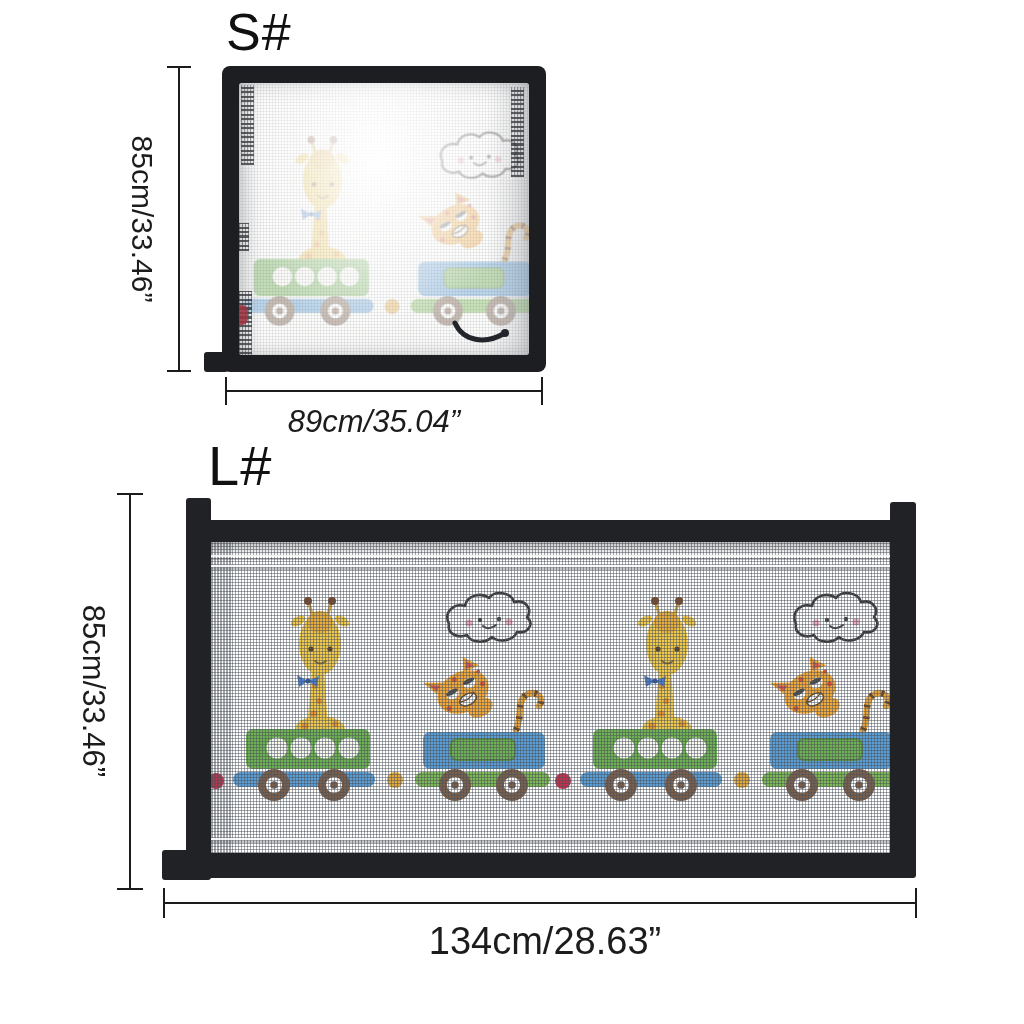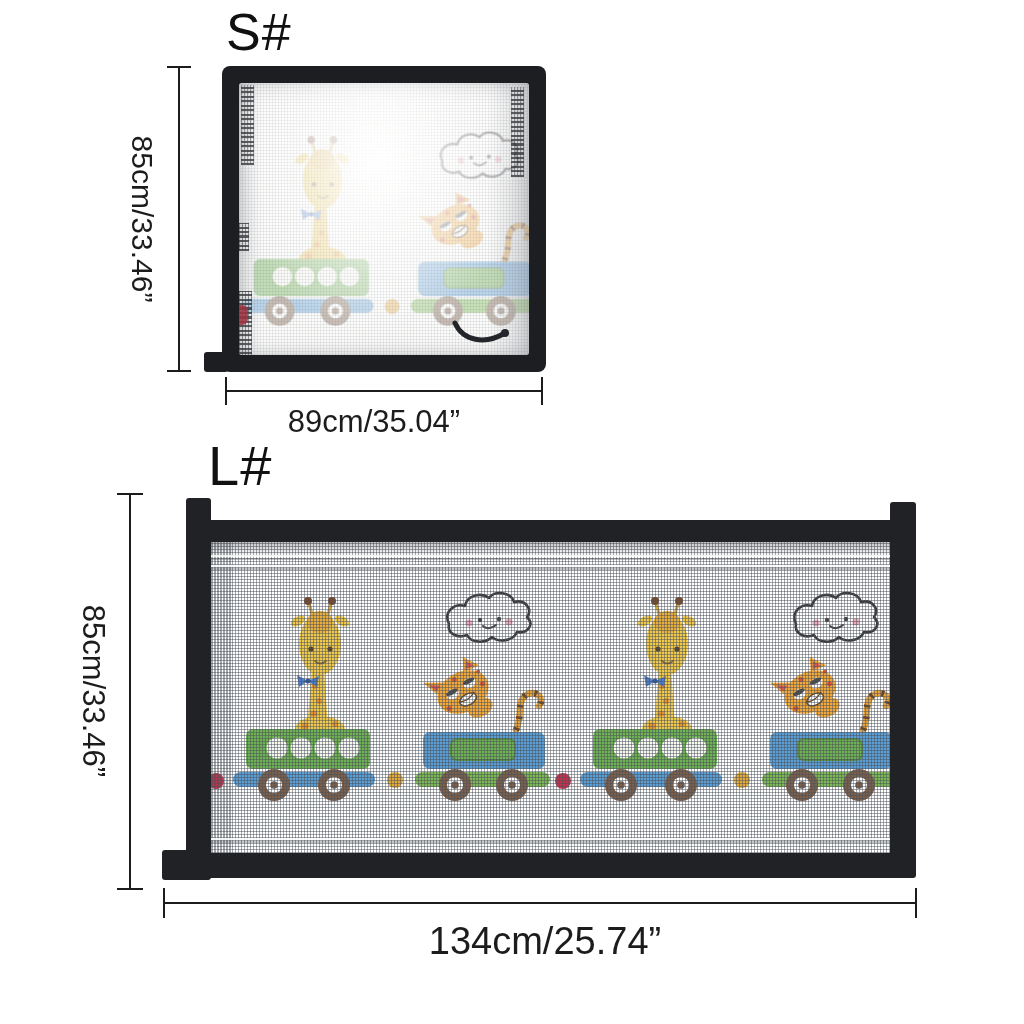--- a/index.html
+++ b/index.html
@@ -201,21 +201,21 @@
         <path d="M4,8 C12,26 34,30 54,18" stroke="#23252A" stroke-width="5" fill="none" stroke-linecap="round"></path>
         <circle cx="54" cy="18" r="4" fill="#23252A"></circle>
       </svg>
     </div>
   </div>
 
   <div>
     <div class="dim" style="left:225px;top:390px;width:318px;height:2px;"></div>
     <div class="dim" style="left:225px;top:377px;width:2px;height:28px;"></div>
     <div class="dim" style="left:541px;top:377px;width:2px;height:28px;"></div>
-    <div class="dim-label ctr" style="left:374px;top:404px;font-size:31px;">89cm/35.04”</div>
+    <div class="dim-label ctr" style="left:374px;top:404px;font-size:31px;font-style:italic;">89cm/35.04”</div>
   </div>
 
   <div class="size-heading l-heading">L#</div>
 
   <div>
     <div class="dim" style="left:129px;top:494px;width:2px;height:396px;"></div>
     <div class="dim" style="left:117px;top:493px;width:26px;height:2px;"></div>
     <div class="dim" style="left:117px;top:888px;width:26px;height:2px;"></div>
     <div class="dim-label rot90" style="left:93px;top:691px;font-size:31px;">85cm/33.46”</div>
   </div>
@@ -237,16 +237,16 @@
       <div class="seam" style="top:13px;"></div>
       <div class="seam" style="top:23px;"></div>
       <div class="seam" style="top:296px;"></div>
     </div>
   </div>
 
   <div>
     <div class="dim" style="left:163px;top:902px;width:754px;height:2px;"></div>
     <div class="dim" style="left:163px;top:888px;width:2px;height:30px;"></div>
     <div class="dim" style="left:915px;top:888px;width:2px;height:30px;"></div>
-    <div class="dim-label ctr" style="left:545px;top:920px;font-size:38px;">134cm/25.74”</div>
+    <div class="dim-label ctr" style="left:545px;top:920px;font-size:38px;">134cm/28.63”</div>
   </div>
 
 </div>
 
 </body></html>

